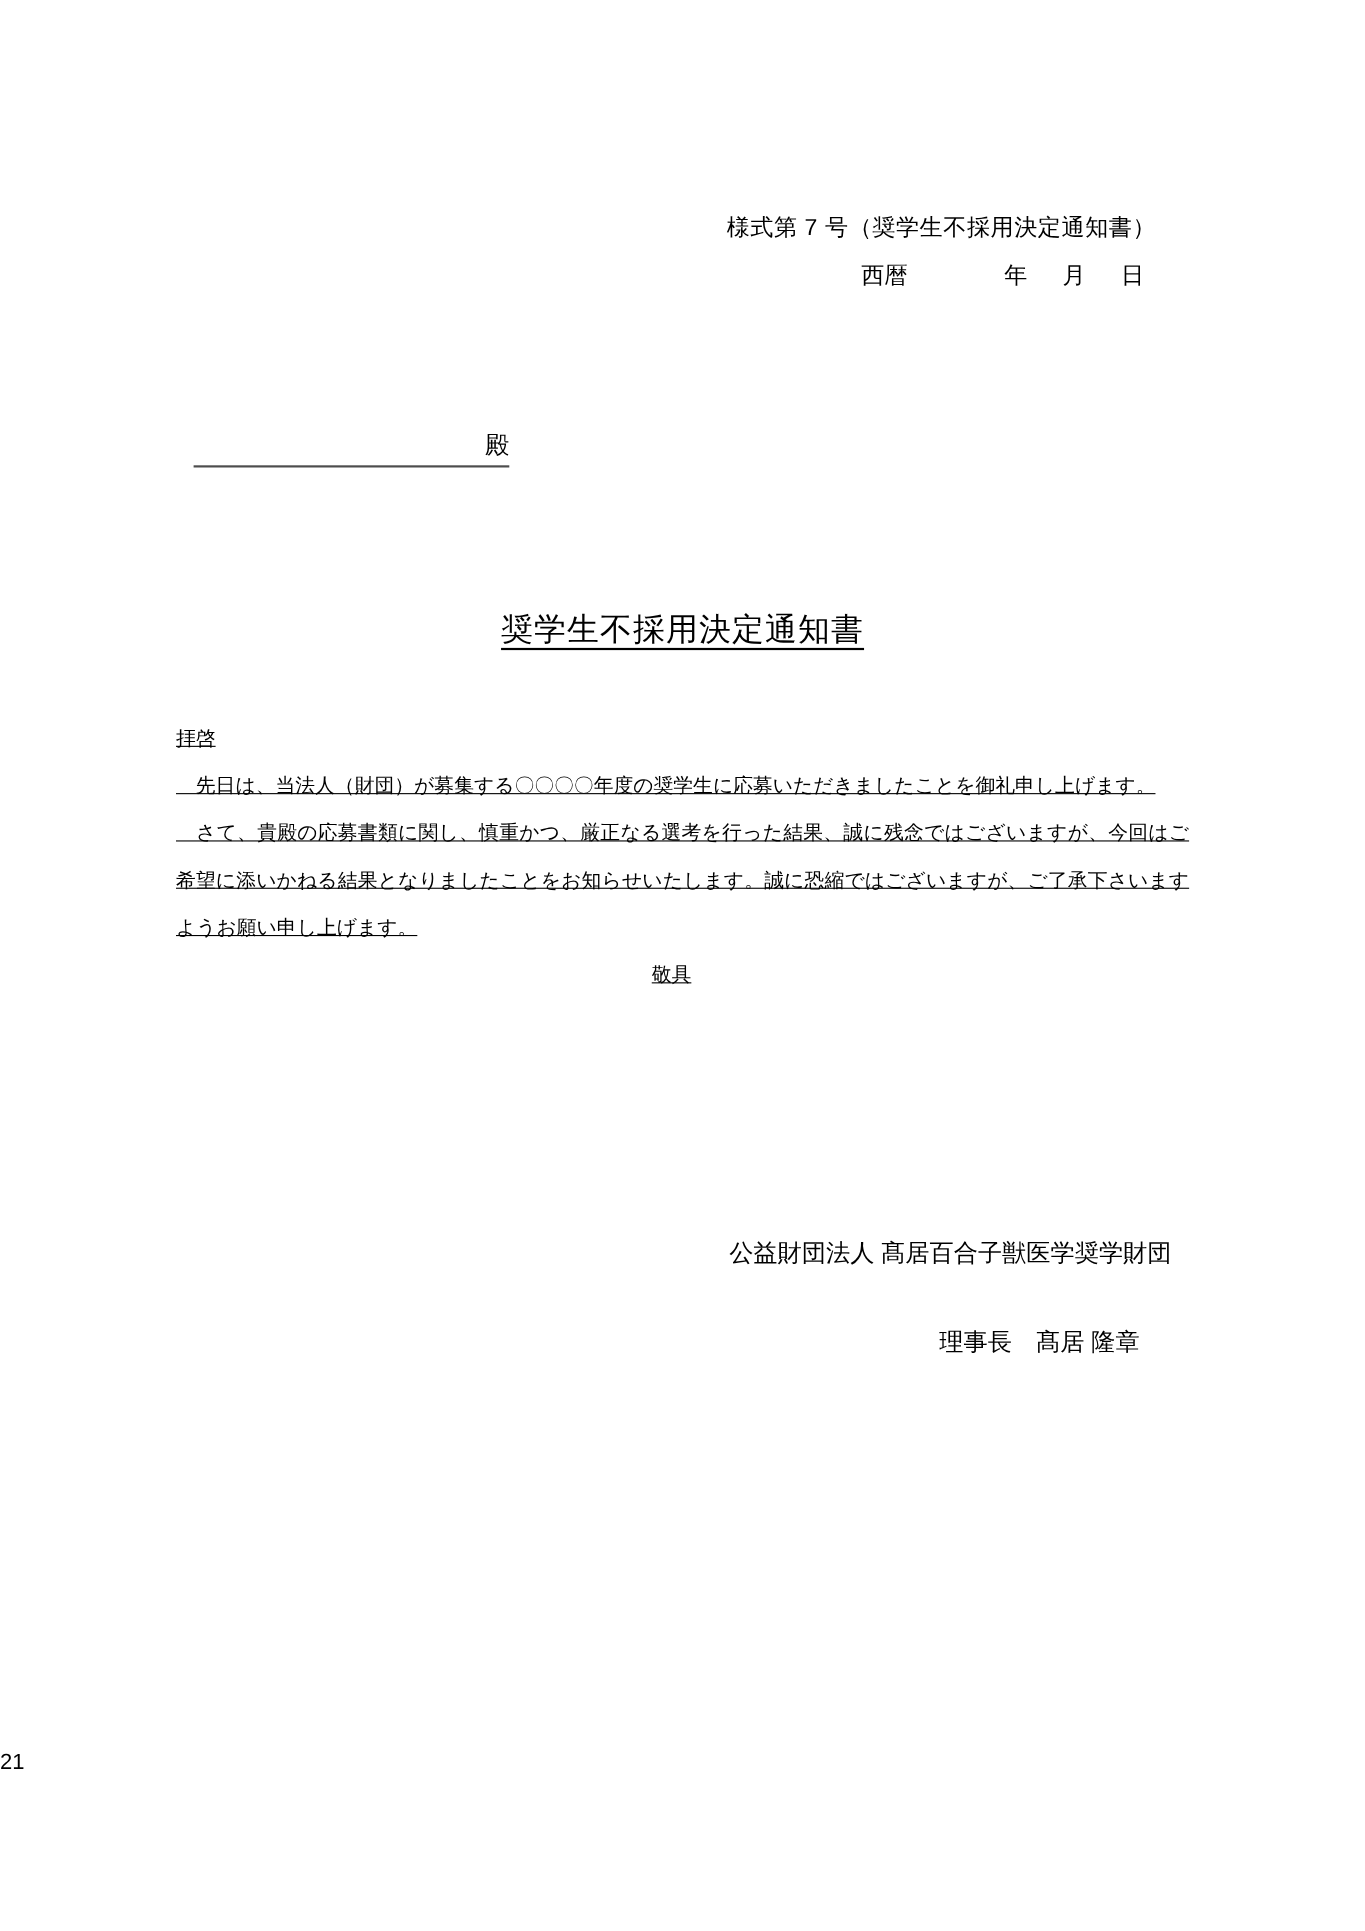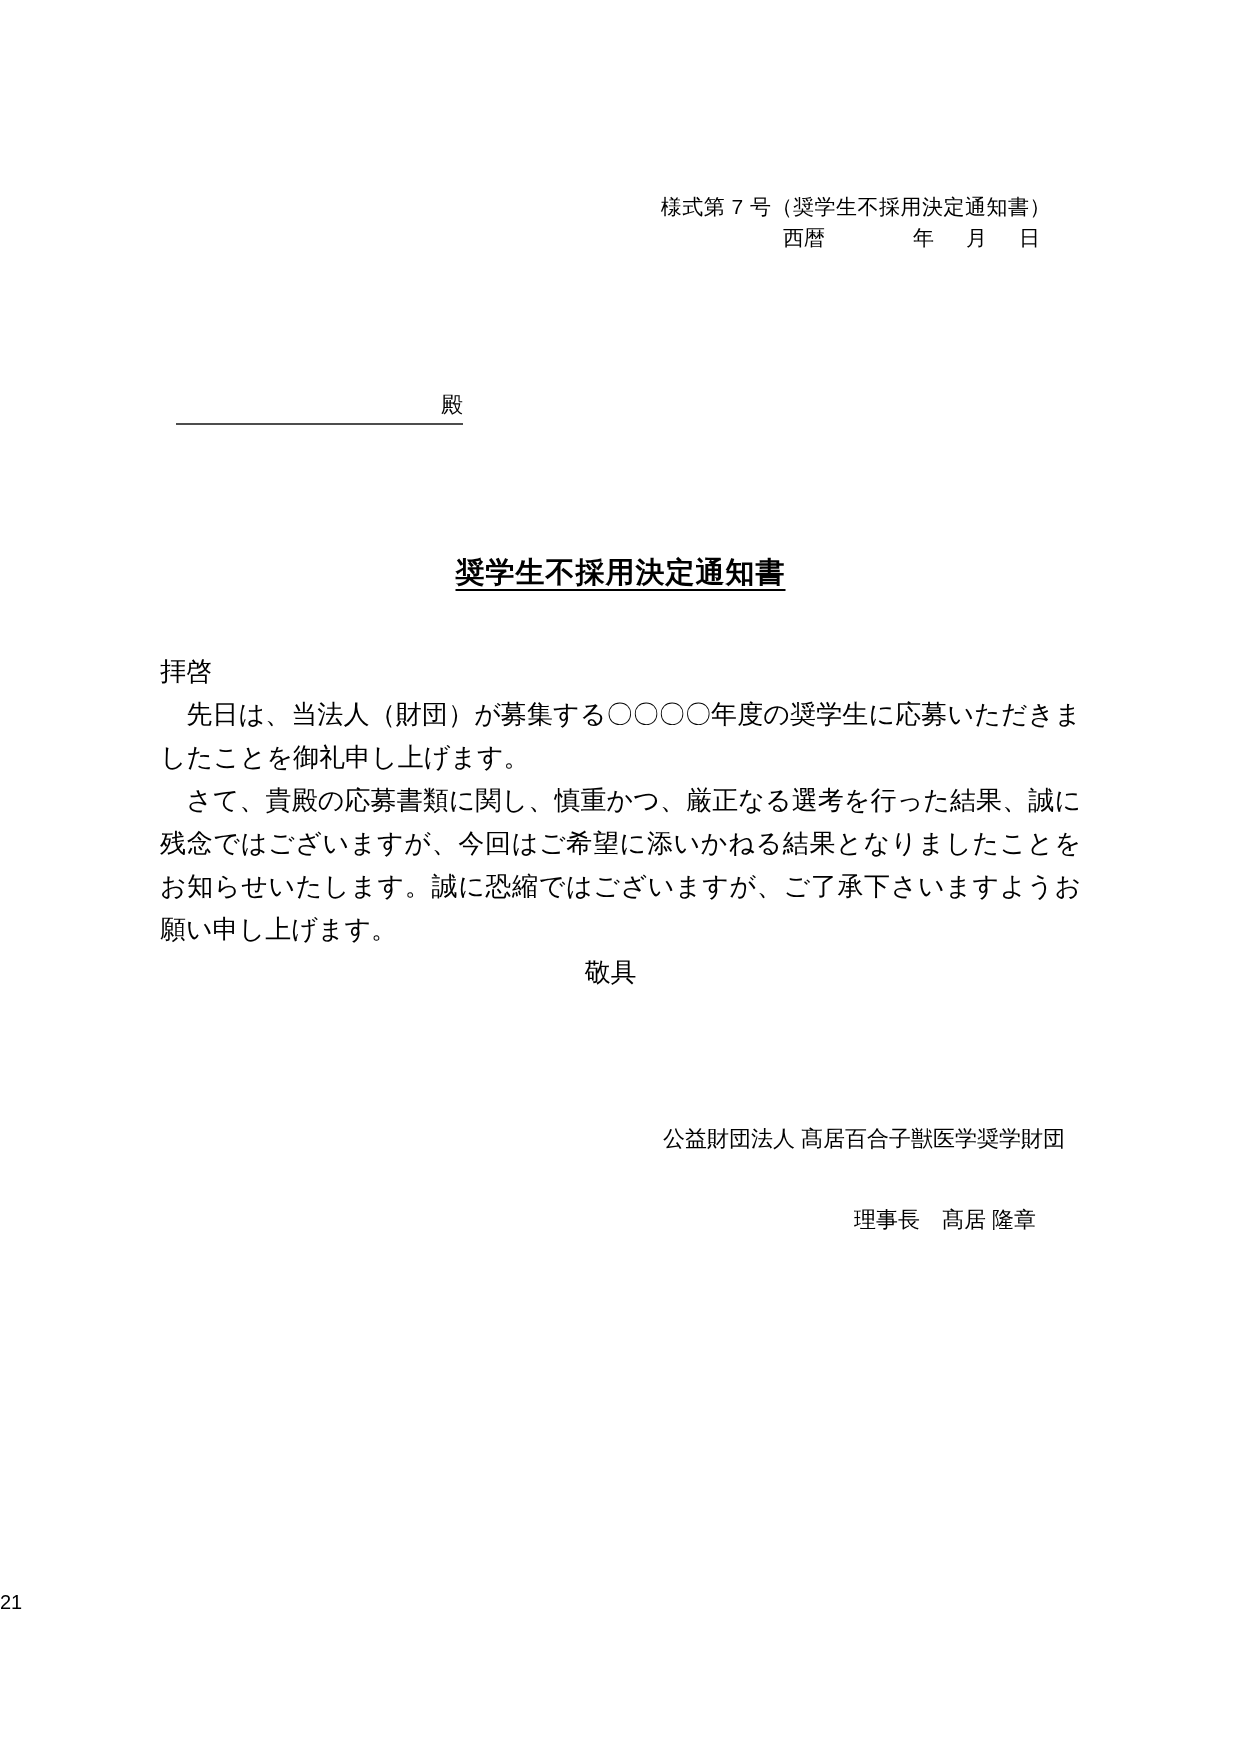--- a/index.html
+++ b/index.html
@@ -21,21 +21,21 @@
   .form-label {
     position: absolute;
     top: 193px;
     right: 190px;
     font-size: 21px;
     letter-spacing: 0.5px;
     white-space: nowrap;
   }
   .date-line {
     position: absolute;
-    top: 224px;
+    top: 236px;
     right: 201px;
     font-size: 21px;
     white-space: nowrap;
   }
   .date-line .g1 { display: inline-block; width: 88px; }
   .date-line .g2 { display: inline-block; width: 32px; }
 
   
   .addressee {
     position: absolute;
@@ -50,39 +50,40 @@
   }
 
   
   .doc-title {
     position: absolute;
     top: 553px;
     left: 0;
     width: 100%;
     text-align: center;
     font-size: 29px;
-    font-weight: bold;
+    font-weight: normal;
     letter-spacing: 1px;
   }
   .doc-title .underlined {
     text-decoration: underline;
     text-underline-offset: 7px;
     text-decoration-thickness: 2px;
   }
 
   
   .body-text {
     position: absolute;
     top: 650px;
     left: 160px;
     width: 921px;
-    font-size: 26px;
+    font-size: 18px;
     line-height: 43px;
     text-align: justify;
     text-justify: inter-ideograph;
+    text-decoration: underline;
   }
   .body-text p { margin: 0; }
   .body-text .closing {
     text-align: center;
     padding-right: 20px;
   }
 
   
   .sig-org {
     position: absolute;

